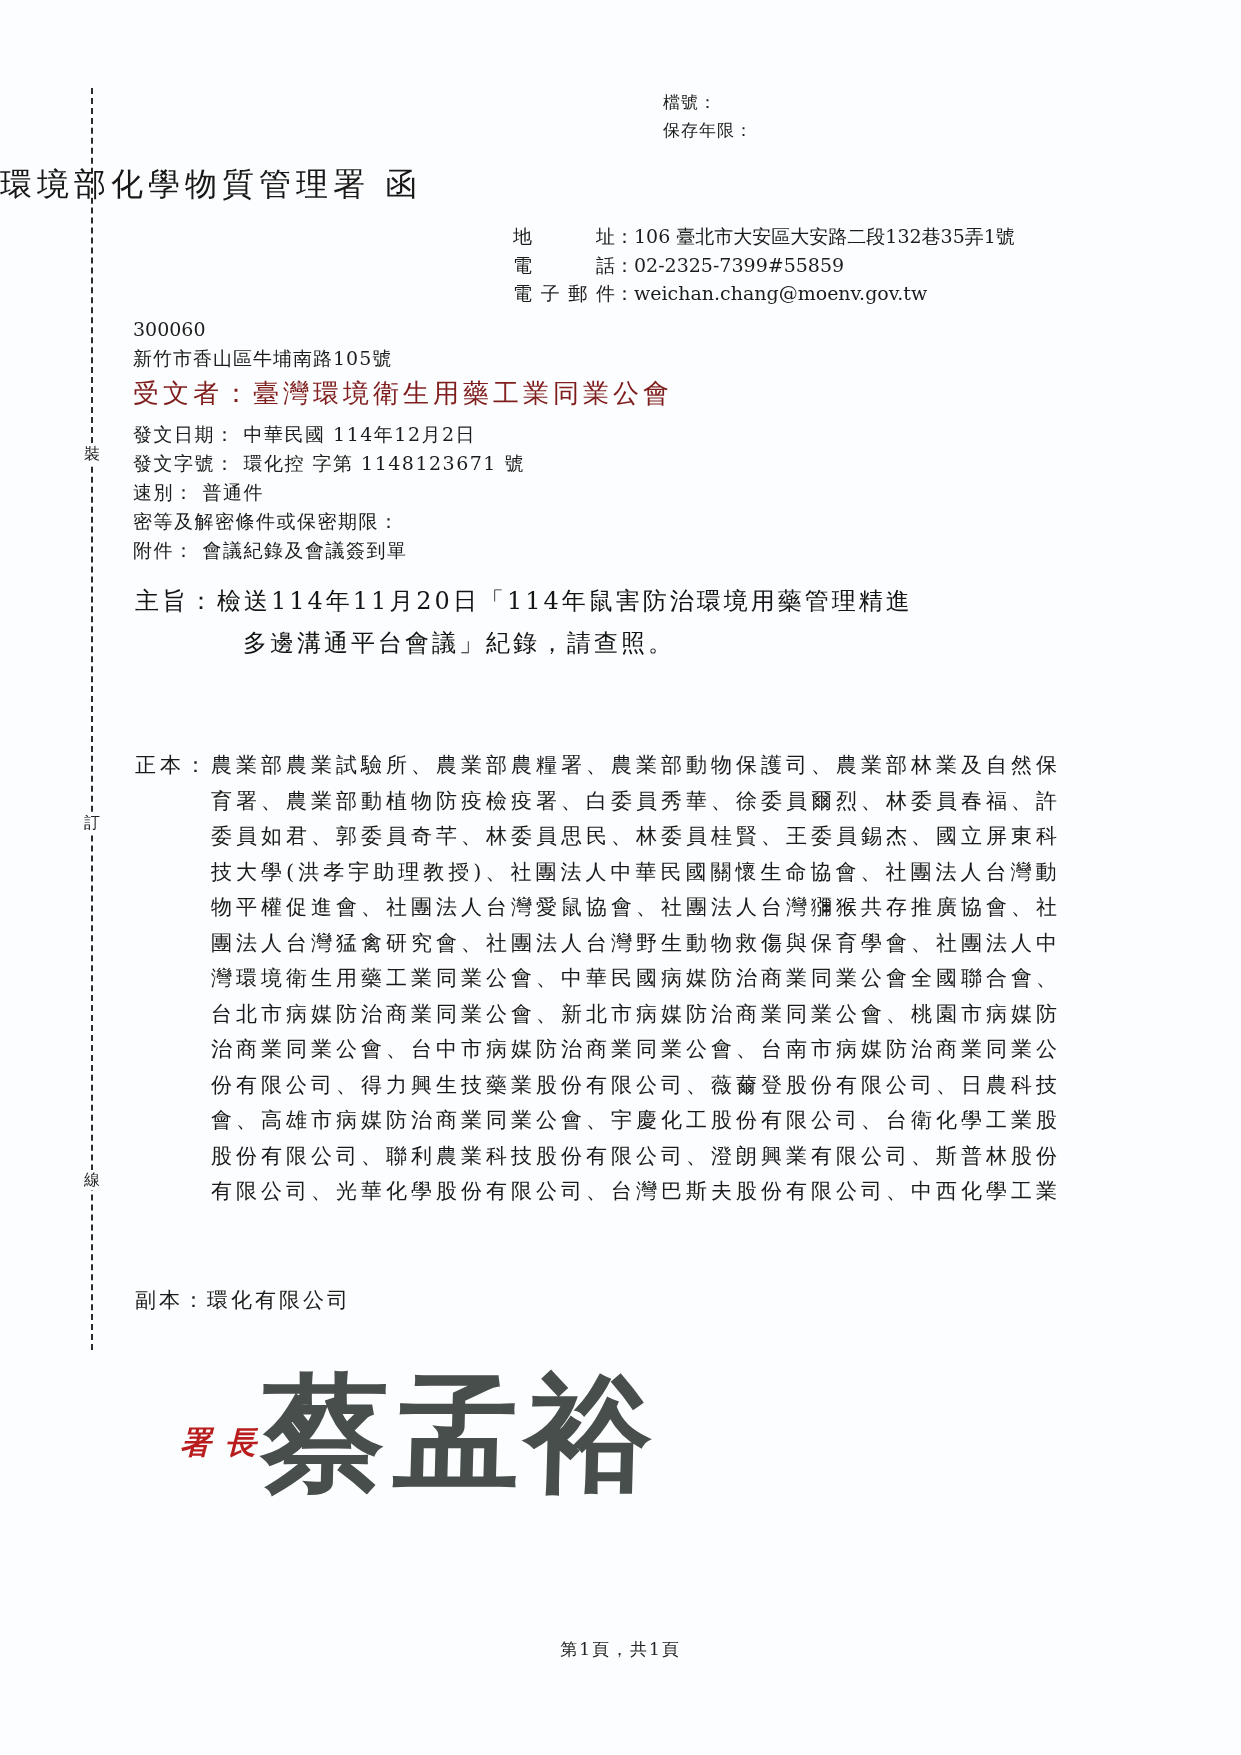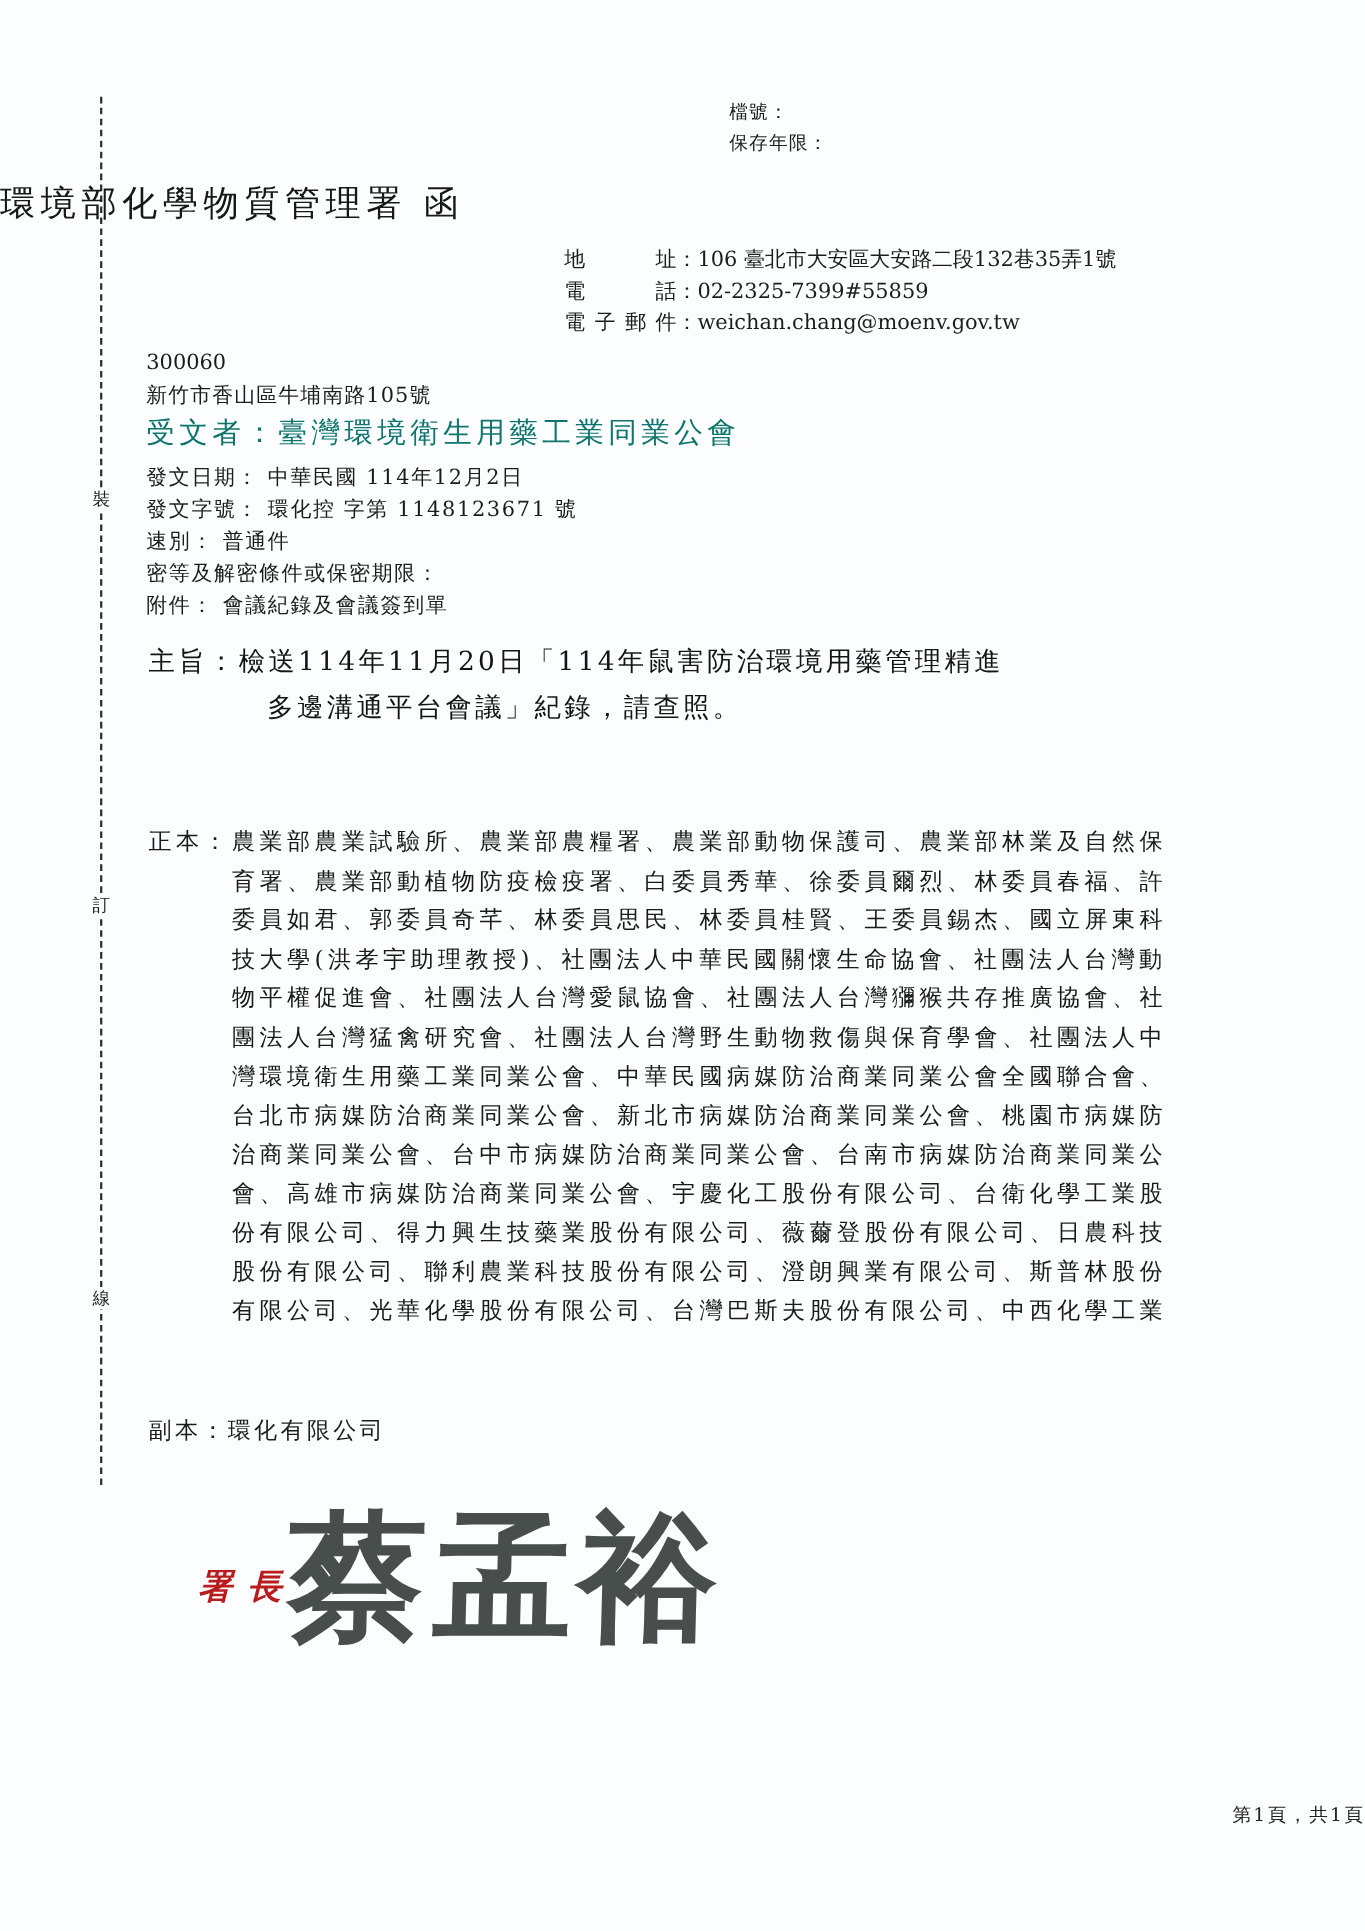--- a/index.html
+++ b/index.html
@@ -93,21 +93,21 @@
     top: 346px;
     font-size: 19px;
     letter-spacing: 1px;
   }
   .recipient-row {
     position: absolute;
     left: 133px;
     top: 376px;
     font-size: 26px;
     letter-spacing: 4px;
-    color: #0f766e;
+    color: #7f1d1d;
   }
 
   
   .meta-block {
     position: absolute;
     left: 133px;
     top: 420px;
     font-size: 19px;
     line-height: 29px;
     letter-spacing: 1.5px;
@@ -183,21 +183,21 @@
     transform: skewX(-1.5deg);
     line-height: 1.2;
   }
 
   
   .page-footer {
     position: absolute;
     left: 0;
     top: 1638px;
     width: 1241px;
-    text-align: right;
+    text-align: center;
     font-size: 17px;
     letter-spacing: 2px;
     color: #222;
   }
 </style>
 </head>
 <body>
 
 <div class="page">
 
@@ -262,22 +262,22 @@
     <div>
         <div class="recipients-line">農業部農業試驗所、農業部農糧署、農業部動物保護司、農業部林業及自然保</div>
         <div class="recipients-line">育署、農業部動植物防疫檢疫署、白委員秀華、徐委員爾烈、林委員春福、許</div>
         <div class="recipients-line">委員如君、郭委員奇芊、林委員思民、林委員桂賢、王委員錫杰、國立屏東科</div>
         <div class="recipients-line">技大學(洪孝宇助理教授)、社團法人中華民國關懷生命協會、社團法人台灣動</div>
         <div class="recipients-line">物平權促進會、社團法人台灣愛鼠協會、社團法人台灣獼猴共存推廣協會、社</div>
         <div class="recipients-line">團法人台灣猛禽研究會、社團法人台灣野生動物救傷與保育學會、社團法人中</div>
         <div class="recipients-line">灣環境衛生用藥工業同業公會、中華民國病媒防治商業同業公會全國聯合會、</div>
         <div class="recipients-line">台北市病媒防治商業同業公會、新北市病媒防治商業同業公會、桃園市病媒防</div>
         <div class="recipients-line">治商業同業公會、台中市病媒防治商業同業公會、台南市病媒防治商業同業公</div>
+        <div class="recipients-line">份有限公司、得力興生技藥業股份有限公司、薇薾登股份有限公司、日農科技</div>
         <div class="recipients-line">會、高雄市病媒防治商業同業公會、宇慶化工股份有限公司、台衛化學工業股</div>
-        <div class="recipients-line">份有限公司、得力興生技藥業股份有限公司、薇薾登股份有限公司、日農科技</div>
         <div class="recipients-line">股份有限公司、聯利農業科技股份有限公司、澄朗興業有限公司、斯普林股份</div>
         <div class="recipients-line">有限公司、光華化學股份有限公司、台灣巴斯夫股份有限公司、中西化學工業</div>
       </div>
   </div>
 
   <div class="cc-row">
     <span>副本：</span><span>環化有限公司</span>
   </div>
 
   <div class="sig-title">署長</div>

